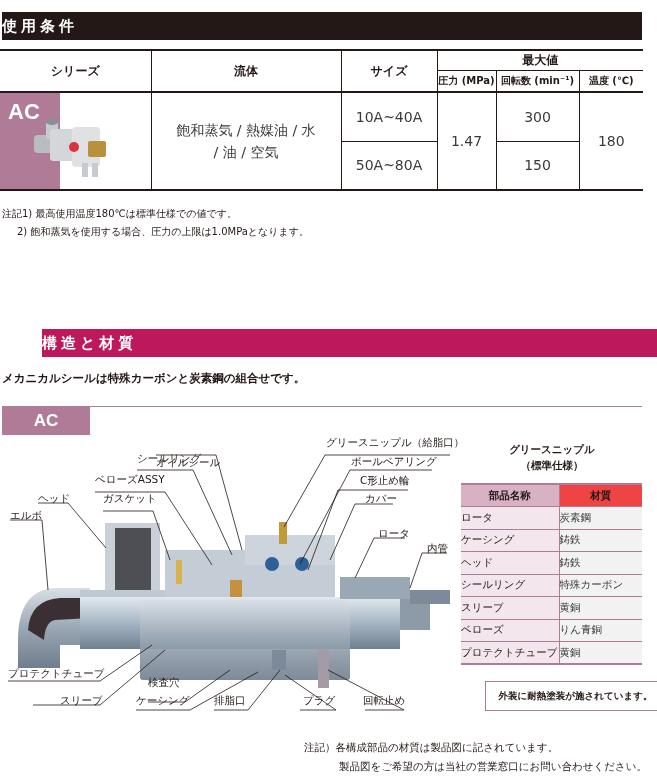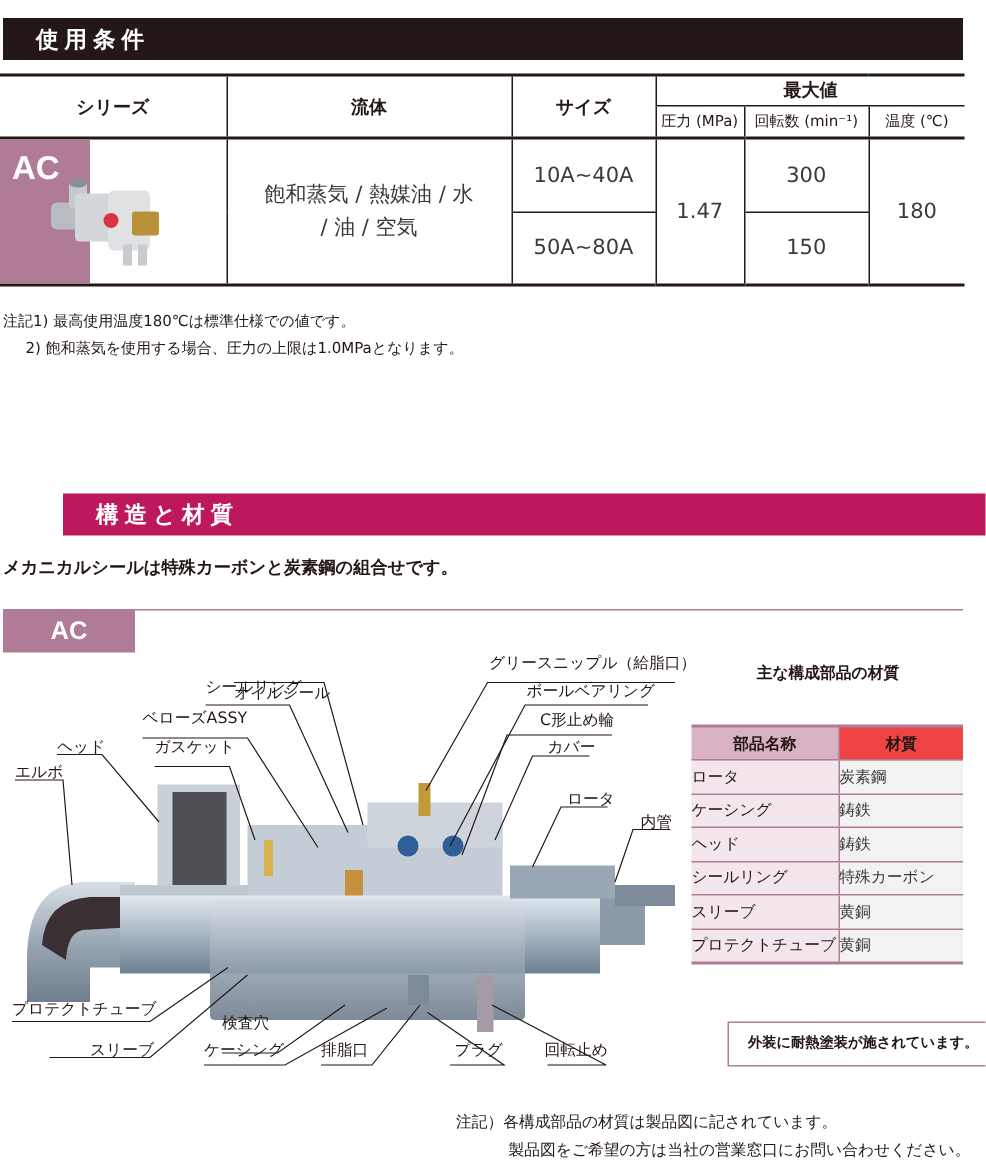--- a/index.html
+++ b/index.html
@@ -1,25 +1,25 @@
 <!DOCTYPE html>
 <html><head>
 <meta charset="utf-8">
 <style>
   * { box-sizing: border-box; margin: 0; padding: 0; }
   body { width: 657px; height: 778px; background: #fff; font-family: "DejaVu Sans", "Liberation Sans", sans-serif; color: #231815; position: relative; overflow: hidden; }
   .abs { position: absolute; }
-  .sec-bar { position: absolute; left: 2px; width: 640px; height: 28px; color: #fff; font-weight: bold; font-size: 15px; letter-spacing: 4px; padding: 5px 22px; }
+  .sec-bar { position: absolute; left: 2px; width: 640px; height: 28px; color: #fff; font-weight: bold; font-size: 15px; letter-spacing: 4px; padding: 5px 0; }
   .sec-bar.dark { background: #231815; top: 12px; }
   .sec-bar.mauve { background: #be185d; top: 329px; margin-left: 40px; }
   table.spec { position: absolute; left: 0; top: 49px; width: 643px; border-collapse: collapse; font-size: 12px; }
   table.spec td, table.spec th { border-left: 1px solid #231815; text-align: center; vertical-align: middle; font-weight: normal; }
   table.spec tr:first-child th { border-top: 2px solid #231815; }
   table.spec th { font-weight: bold; font-size: 12px; }
-  table.spec .sub { font-size: 10px; font-weight: normal; border-top: 1px solid #231815; height: 22px; }
+  table.spec .sub { font-size: 10px; font-weight: bold; border-top: 1px solid #231815; height: 22px; }
   table.spec .first { border-left: none; }
   table.spec tbody td { font-size: 14px; color: #3a3a3a; }
   table.spec tbody tr.r1 td { border-top: 2px solid #231815; height: 49px; }
   table.spec tbody tr.r2 td { border-top: 1px solid #231815; height: 49px; margin-left: 47px; }
   table.spec tbody tr.last td, table.spec tbody td.rs { border-bottom: 2px solid #231815; }
   .series-cell { position: relative; padding: 0 !important; width: 151px; }
   .series-tile { position: absolute; left: 0; top: 0; width: 60px; height: 100%; background: #b07b96; }
   .series-name { position: absolute; left: 8px; top: 6px; color: #fff; font-weight: bold; font-size: 22px; font-family: "Liberation Sans", sans-serif; }
   .note { position: absolute; font-size: 10px; color: #231815; }
   .lead { position: absolute; left: 2px; top: 371px; font-size: 11.5px; font-weight: bold; }
@@ -171,21 +171,22 @@
 <span class="lbl" style="left:427px;top:542px">内管</span>
 <span class="lbl" style="left:8px;top:667px">プロテクトチューブ</span>
 <span class="lbl" style="left:60px;top:694px">スリーブ</span>
 <span class="lbl" style="left:148px;top:676px">検査穴</span>
 <span class="lbl" style="left:136px;top:694px">ケーシング</span>
 <span class="lbl" style="left:214px;top:694px">排脂口</span>
 <span class="lbl" style="left:303px;top:694px">プラグ</span>
 <span class="lbl" style="left:363px;top:694px">回転止め</span>
 
 <div class="mat-title">
-  <div>主な構成部品の材質</div>
+  <div>グリースニップル</div>
+  <div>（標準仕様）</div>
 </div>
 <table class="mat">
   <tbody>
       <tr>
     <th class="c1">部品名称</th>
     <th class="c2">材質</th>
   </tr>
   <tr>
         <td class="c1">ロータ</td>
         <td class="c2">炭素鋼</td>
@@ -200,20 +201,24 @@
       </tr>
   <tr>
         <td class="c1">シールリング</td>
         <td class="c2">特殊カーボン</td>
       </tr>
   <tr>
         <td class="c1">スリーブ</td>
         <td class="c2">黄銅</td>
       </tr>
   <tr>
+        <td class="c1">ベローズ</td>
+        <td class="c2">りん青銅</td>
+      </tr>
+  <tr>
         <td class="c1">プロテクトチューブ</td>
         <td class="c2">黄銅</td>
       </tr>
 </tbody>
   </table>
 <div class="coat">外装に耐熱塗装が施されています。</div>
 
 <div class="note" style="left:304px;top:741px;font-size:10.5px">注記）各構成部品の材質は製品図に記されています。</div>
 <div class="note" style="left:339px;top:760px;font-size:10.5px">製品図をご希望の方は当社の営業窓口にお問い合わせください。</div>
 

